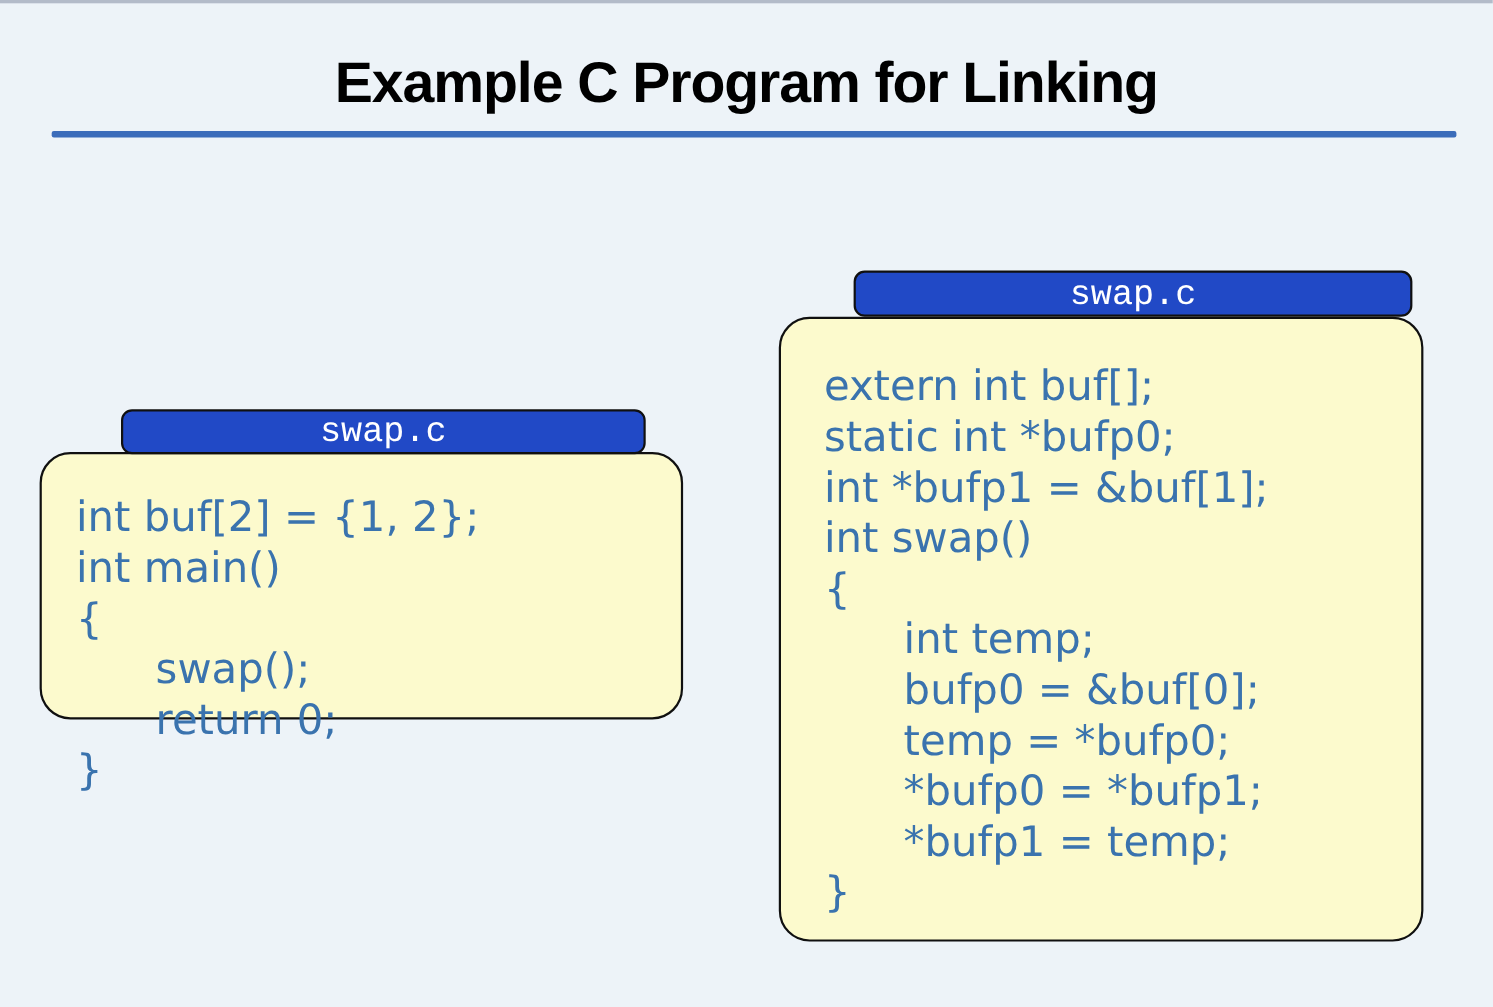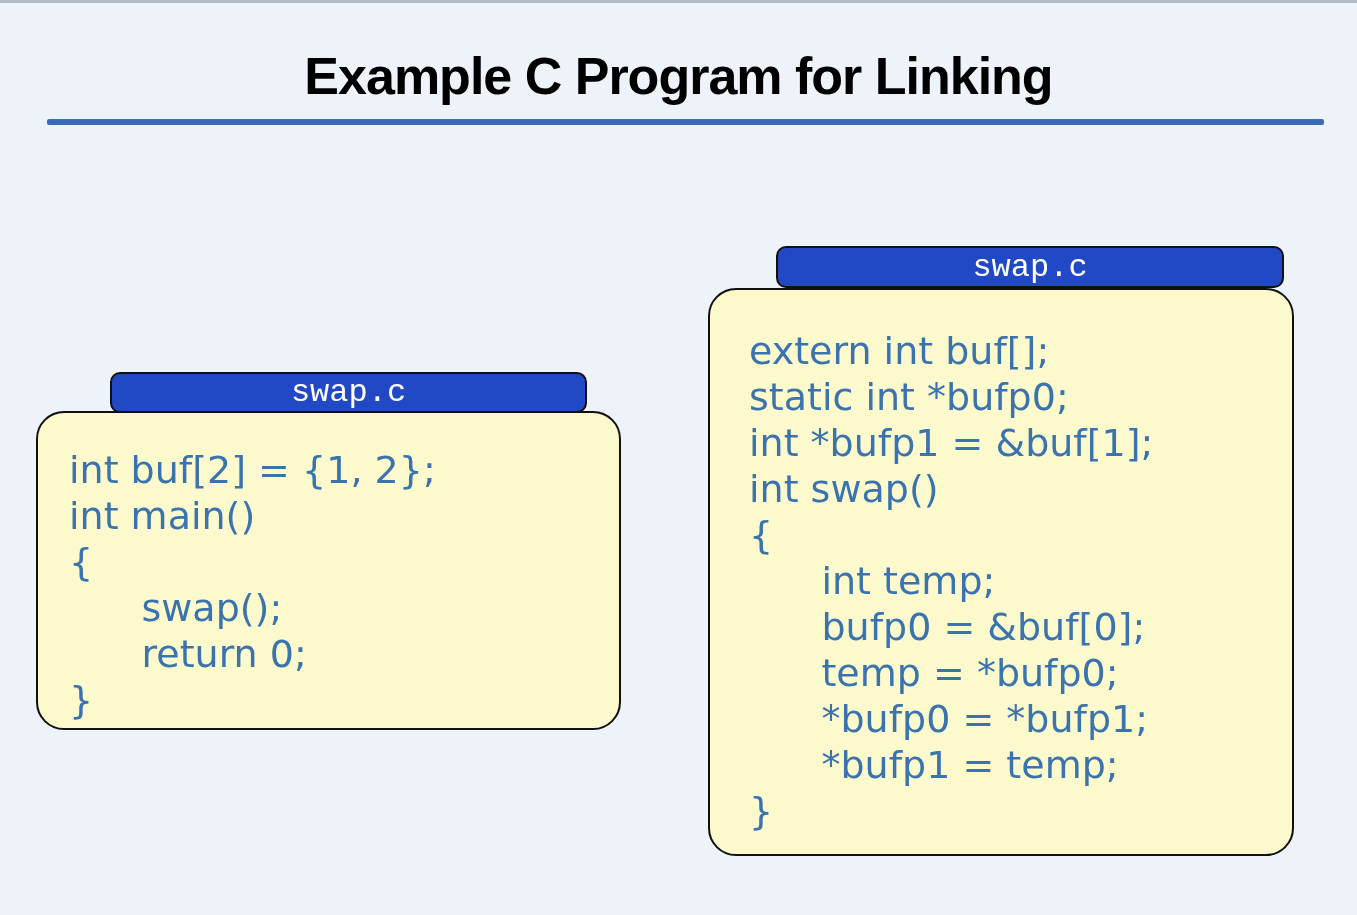--- a/index.html
+++ b/index.html
@@ -50,21 +50,21 @@
   }
   pre.code {
     margin: 12px;
     font-family: "DejaVu Sans", sans-serif;
     font-size: 38px;
     line-height: 46px;
     color: #3a73ae;
     white-space: pre;
   }
   .main-tab  { left: 86px;  top: 372px; width: 477px; height: 41px; }
-  .main-body { left: 36px;  top: 411px; width: 585px; height: 319px; }
+  .main-body { left: 36px;  top: 411px; width: 585px; height: 243px; }
   .main-body pre.code { padding: 22px 0 0 19px; }
   .swap-tab  { left: 752px; top: 246px; width: 508px; height: 42px; }
   .swap-body { left: 708px; top: 288px; width: 586px; height: 568px; }
   .swap-body pre.code { padding: 26px 0 0 27px; }
 </style>
 </head>
 <body style="background: rgb(237, 243, 248);">
 
 <div class="slide">
 

